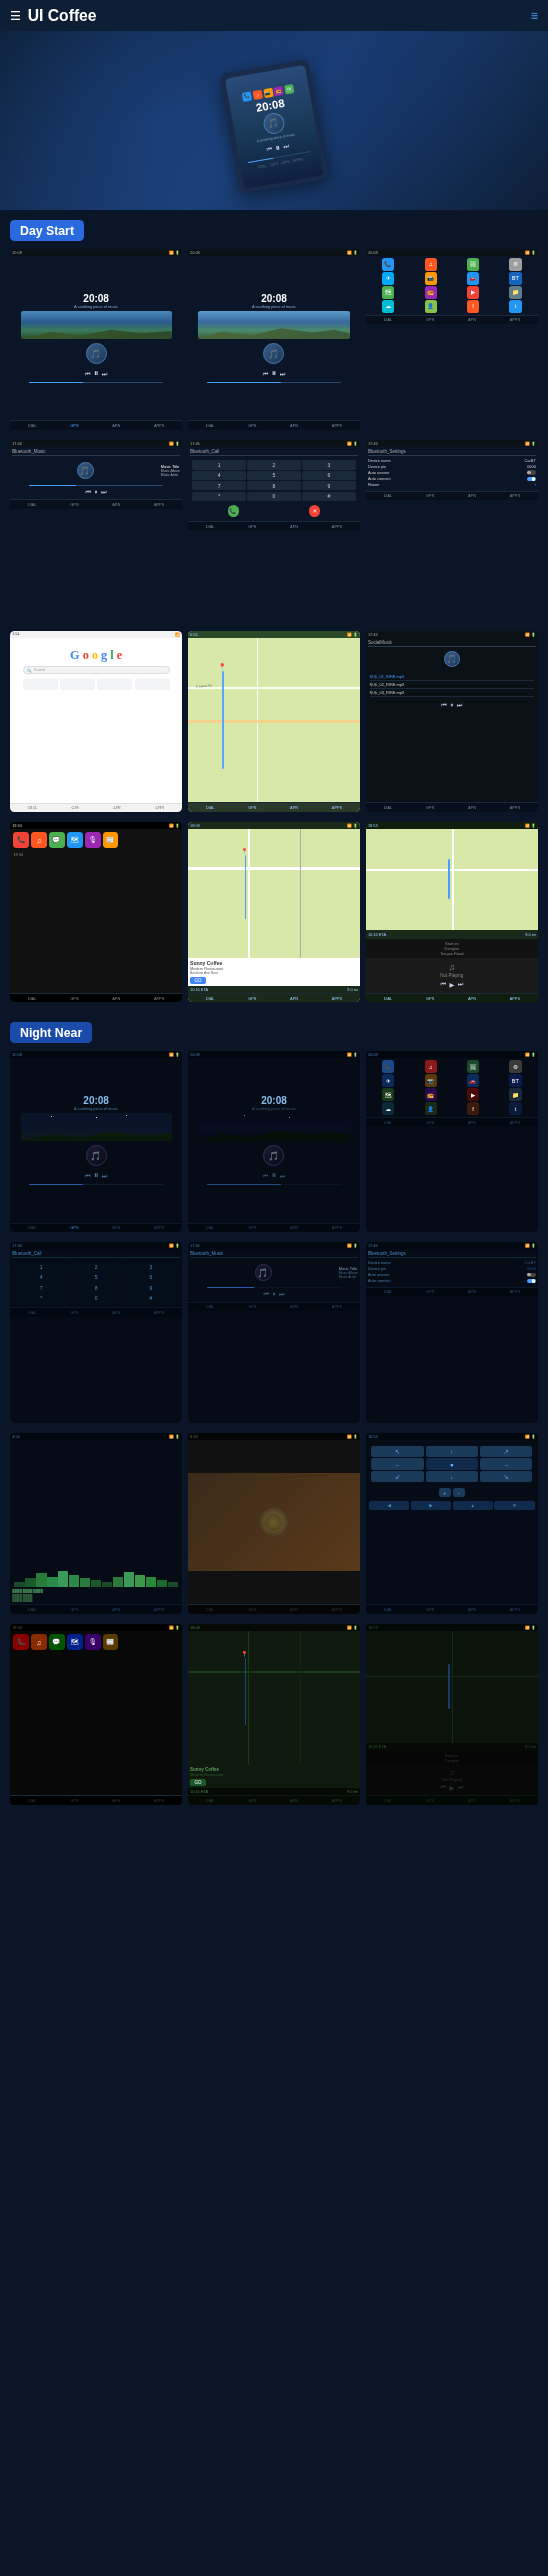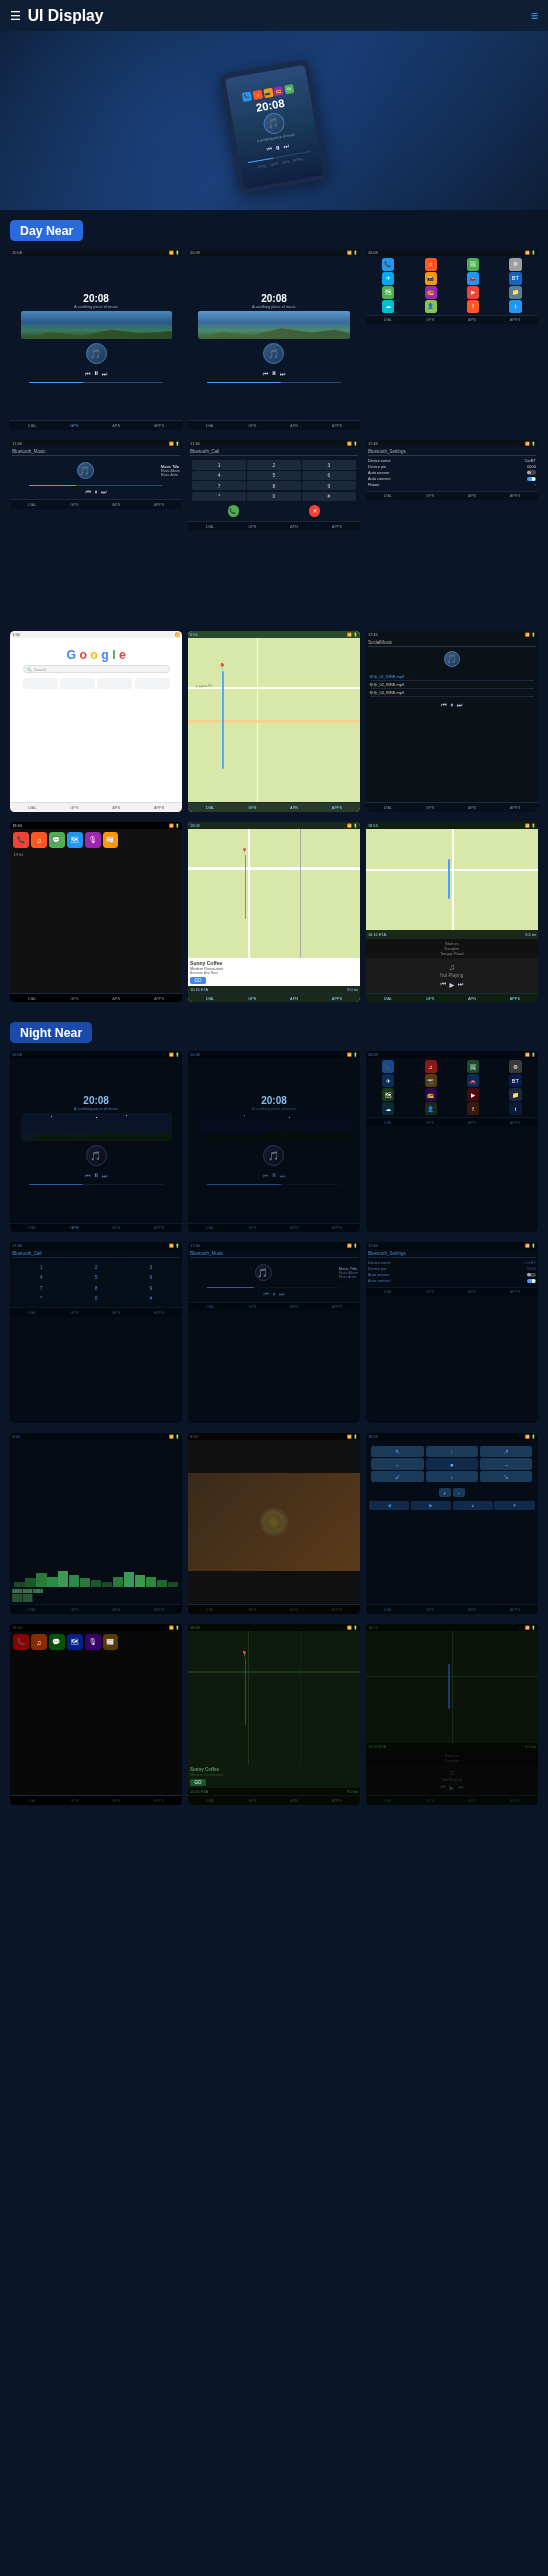--- a/index.html
+++ b/index.html
@@ -326,21 +326,21 @@
       display: flex; align-items: center; justify-content: center;
       font-size: 13.4px;
     }
   </style>
 </head>
 <body>
 
 <div class="header">
   <div class="header-left">
     <span class="menu-icon">☰</span>
-    <span class="header-title">UI Display</span>
+    <span class="header-title">UI Coffee</span>
   </div>
   <span class="nav-icon">≡</span>
 </div>
 
 <div class="hero-banner">
   <div class="hero-bg"></div>
   <div class="hero-device">
     <div class="hero-device-screen">
 
       <div style="display:flex;gap:1.7px;margin-bottom:2.2px;">
@@ -366,21 +366,21 @@
         <span>DIAL</span>
         <span>GPS</span>
         <span>APN</span>
         <span>APPS</span>
       </div>
     </div>
   </div>
 </div>
 
 <div>
-  <span class="section-label">Day Near</span>
+  <span class="section-label">Day Start</span>
 
   
   <div class="screenshots-grid">
 
     <div class="screenshot-card">
       <div class="screen-sim">
         <div class="screen-statusbar">
           <span>20:08</span>
             <span>📶 🔋</span>
         </div>
@@ -584,21 +584,21 @@
           <span class="nav-item">APPS</span>
         </div>
       </div>
     </div>
   </div>
 
   
   <div class="screenshots-grid">
 
     <div class="screenshot-card">
-      <div class="screen-sim" style="background:#701a75;">
+      <div class="screen-sim" style="background:#701a75;font-family:Liberation Serif, serif;">
         <div class="screen-statusbar" style="background:#f1f3f4;color:#333;">
           <span>1:54</span>
             <span>📶</span>
         </div>
         <div class="google-screen">
           <div class="google-logo">
             <span class="g-blue">G</span>
             <span class="g-red">o</span>
             <span class="g-yellow">o</span>
             <span class="g-blue">g</span>

